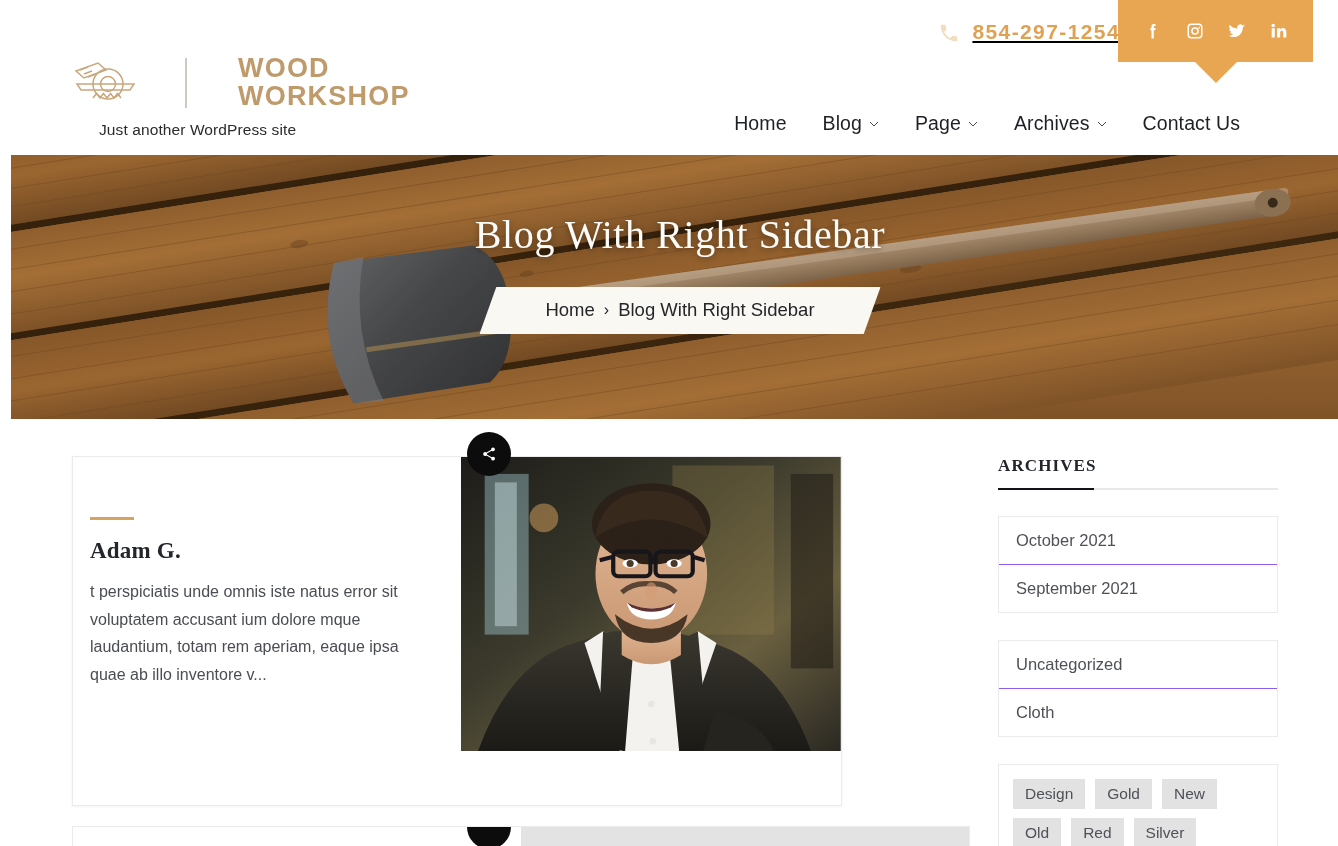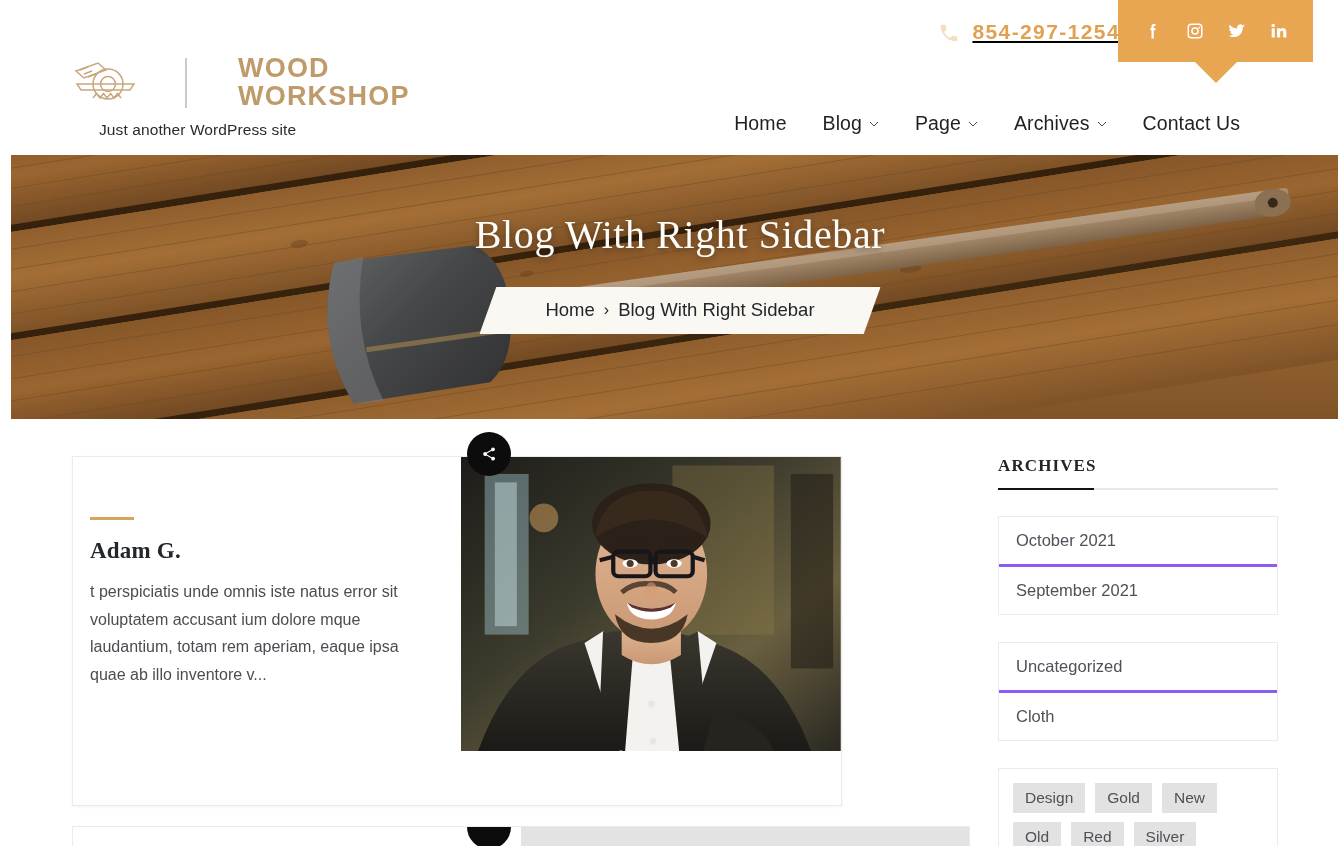--- a/index.html
+++ b/index.html
@@ -130,21 +130,21 @@
     font-family: "Liberation Serif", serif;
     font-size: 17px; font-weight: 700; letter-spacing: 1.1px; color: #22252a;
     text-transform: uppercase; padding-bottom: 12px;
   }
   .widget-rule { position: relative; height: 2px; background: #e8e8e8; margin-bottom: 26px; }
   .widget-rule::after { content:""; position:absolute; left:0; top:0; width: 96px; height: 2px; background: #121316; }
 
   .list-box { border: 1px solid #eceaea; background:#fff; }
   .list-item {
     padding: 14px 17px; font-size: 16.5px; color: #4e5157; cursor: pointer;
-    border-bottom: 3px solid #8b5cf6;
+    border-bottom: 1px solid #8b5cf6;
   }
   .list-item:last-child { border-bottom: none; }
 
   .tag-box { border: 1px solid #eceaea; background:#fff; padding: 14px 14px 12px 14px; }
   .tag-row { display:flex; flex-wrap: wrap; gap: 9px 10px; }
   .tag {
     background: #e2e2e2; color: #4e5157; font-size: 15.5px;
     padding: 6px 12px 7px 12px; cursor: pointer; line-height: 1.1;
   }
 </style>

